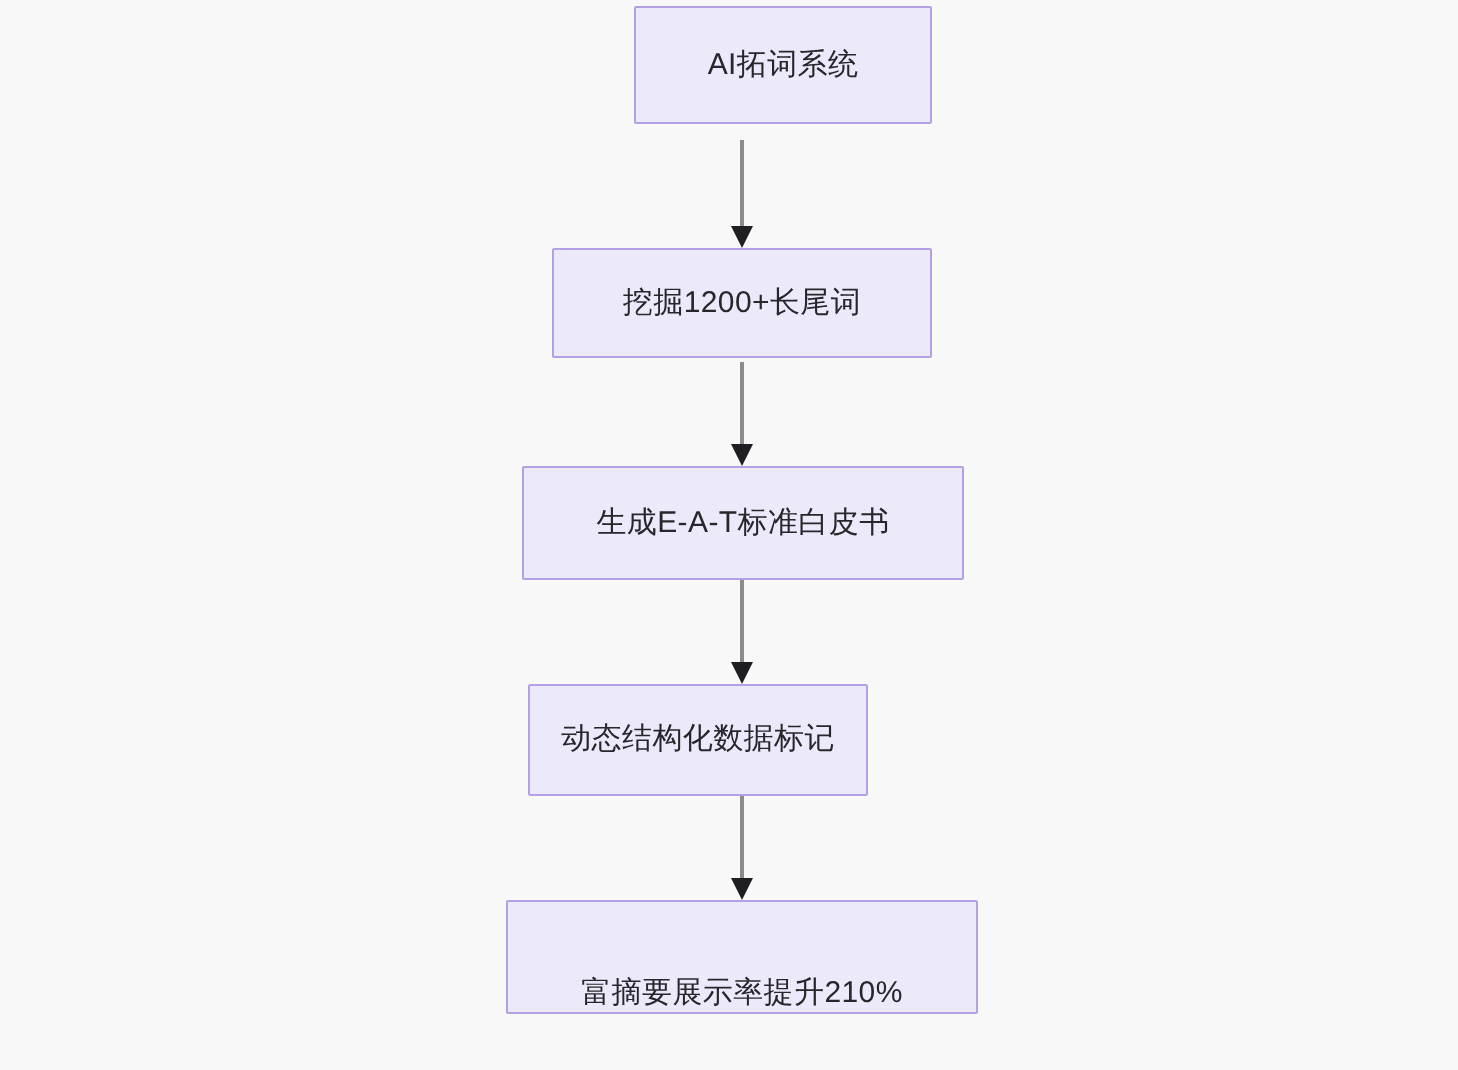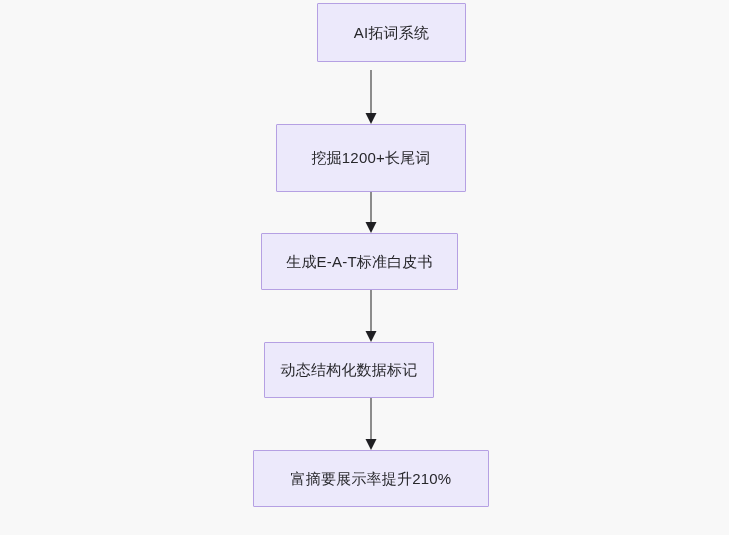--- a/index.html
+++ b/index.html
@@ -37,24 +37,24 @@
     letter-spacing: 0.2px;
     white-space: nowrap;
   }
 
   .flow-node .node-label {
     display: block;
   }
 
   
   .node-1 { left: 297px; top: 3px;  width: 149px; height: 59px; margin-left: 20px; }
-  .node-2 { left: 276px; top: 124px; width: 190px; height: 68px; }
-  .node-3 { left: 261px; top: 233px; width: 197px; height: 57px; }
+  .node-2 { left: 276px; top: 124px; width: 190px; height: 55px; }
+  .node-3 { left: 261px; top: 233px; width: 221px; height: 57px; }
   .node-4 { left: 264px; top: 342px; width: 170px; height: 56px; }
-  .node-5 { left: 253px; top: 450px; width: 236px; height: 57px; }
+  .node-5 { left: 253px; top: 450px; width: 236px; height: 57px; align-items: flex-end; }
 
   .flow-edge {
     position: absolute;
     left: 0;
     top: 0;
     width: 729px;
     height: 535px;
     pointer-events: none;
   }
 

